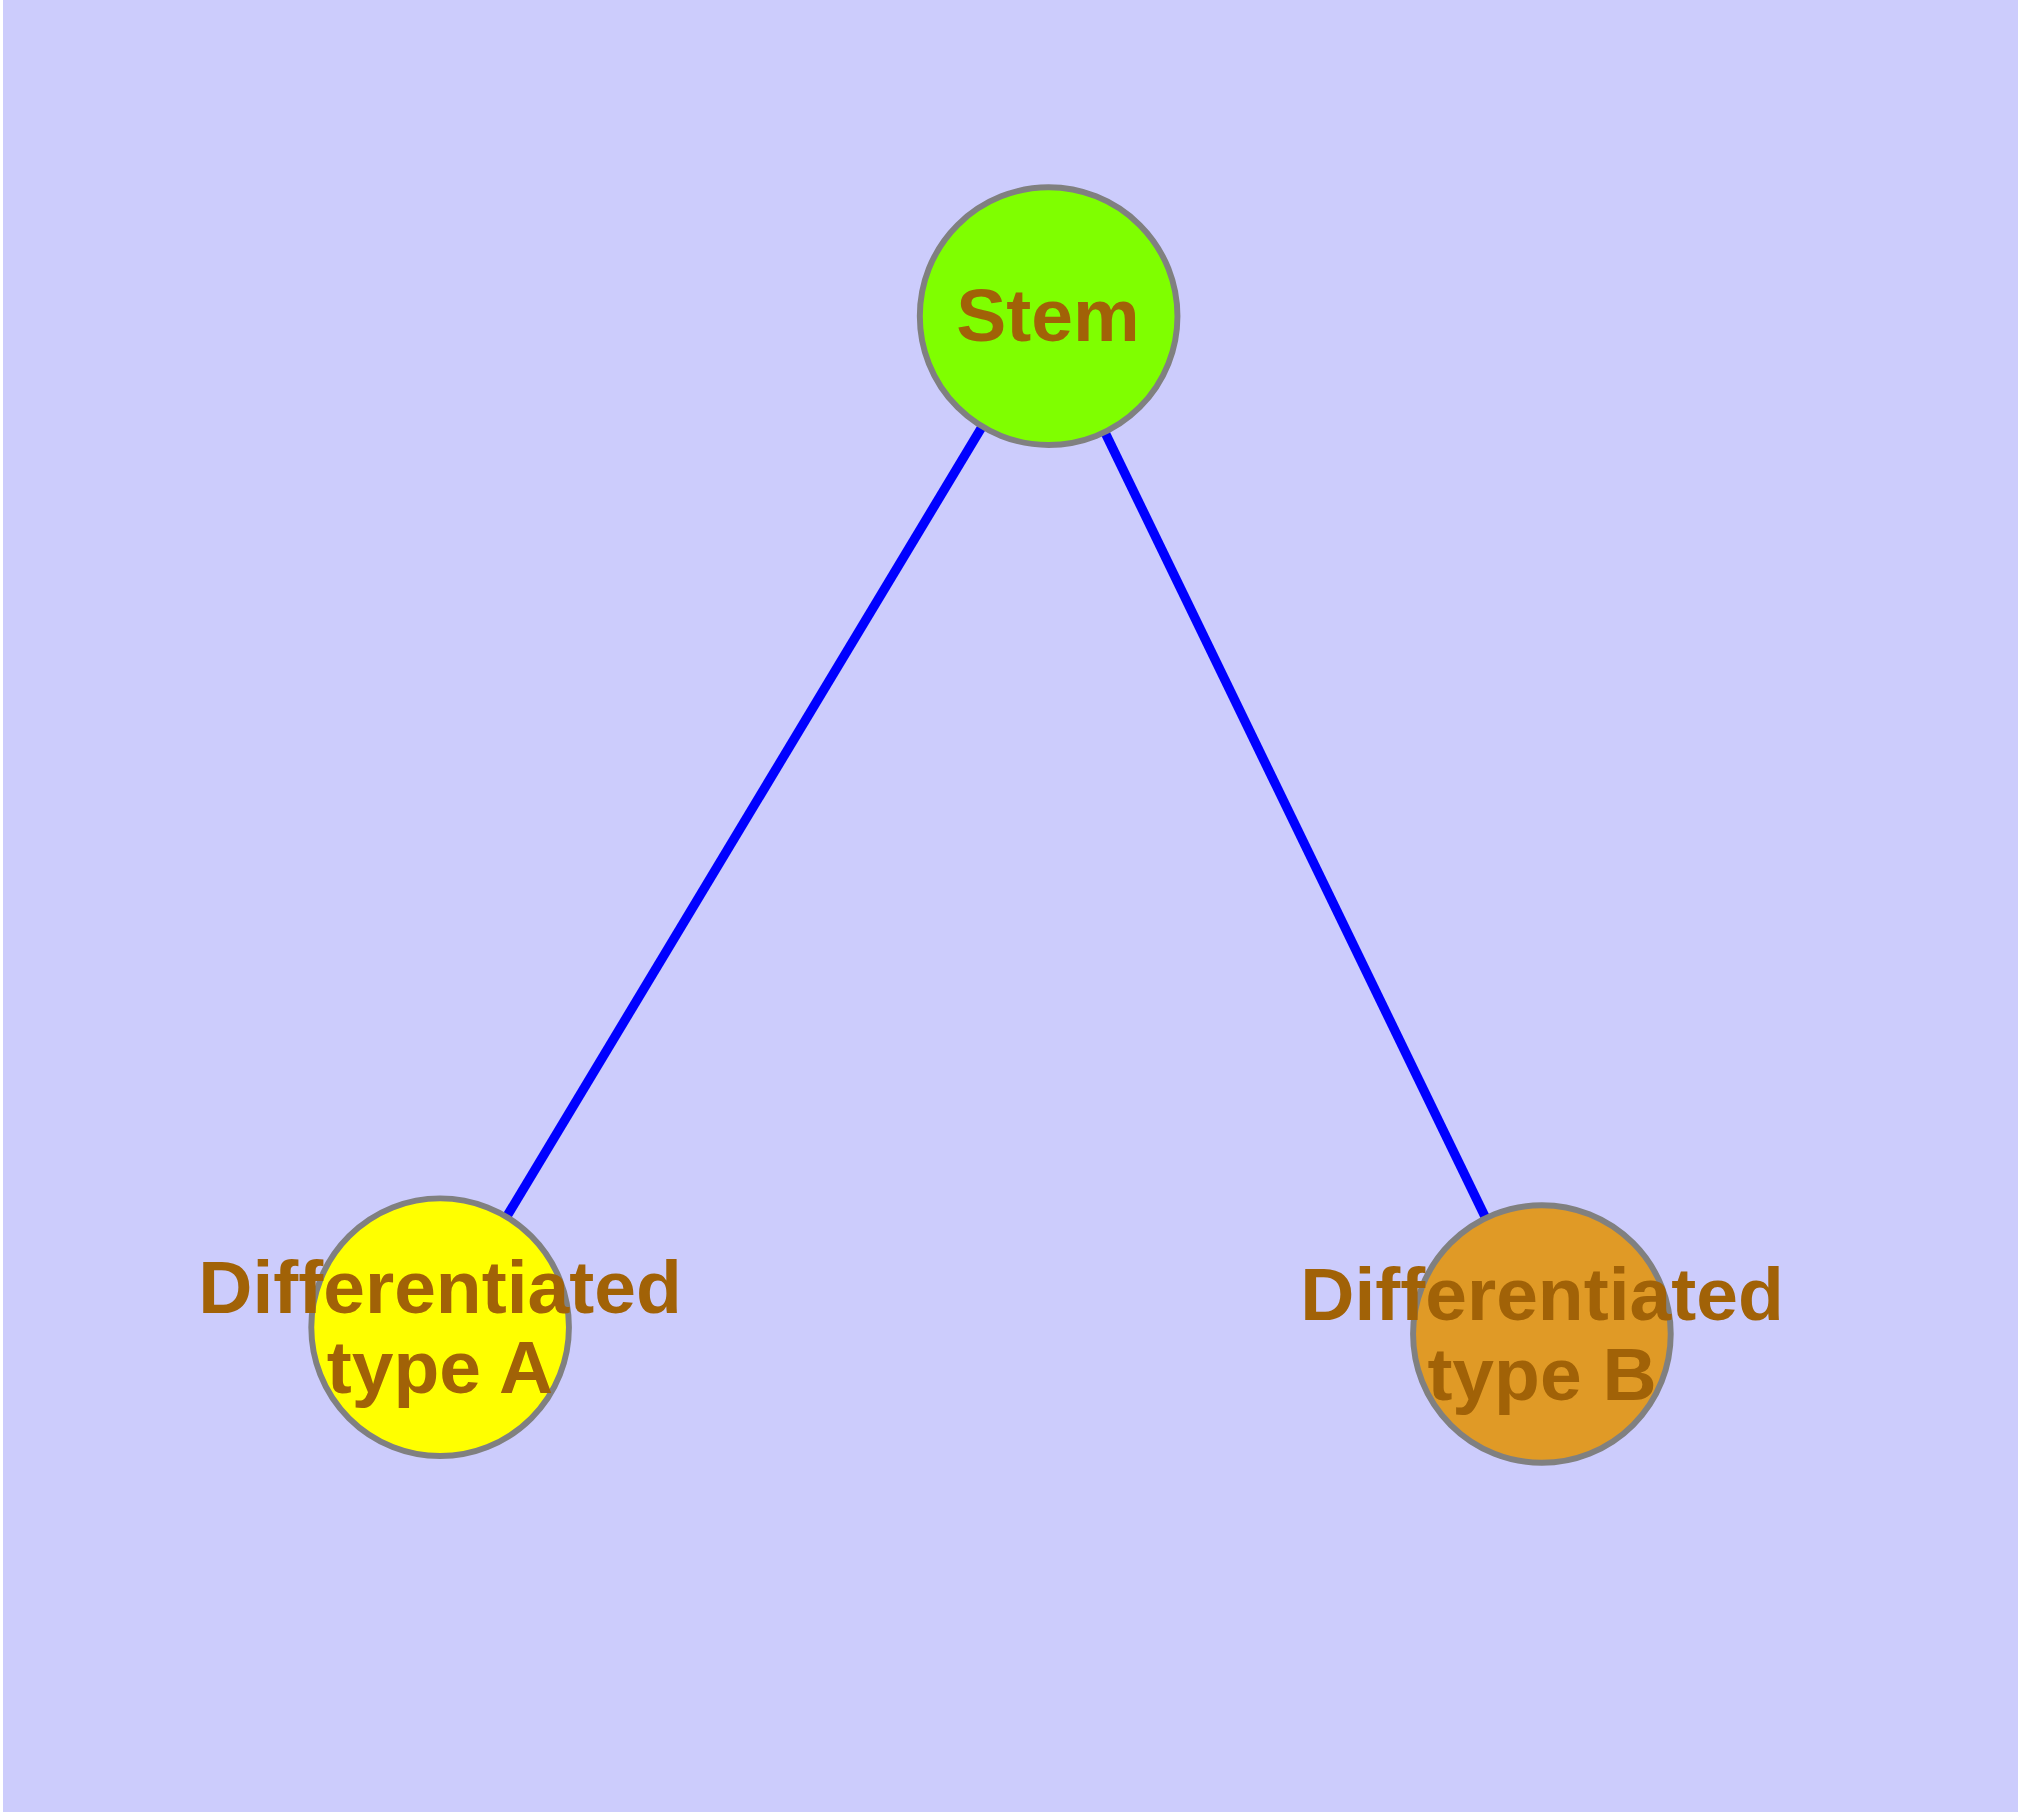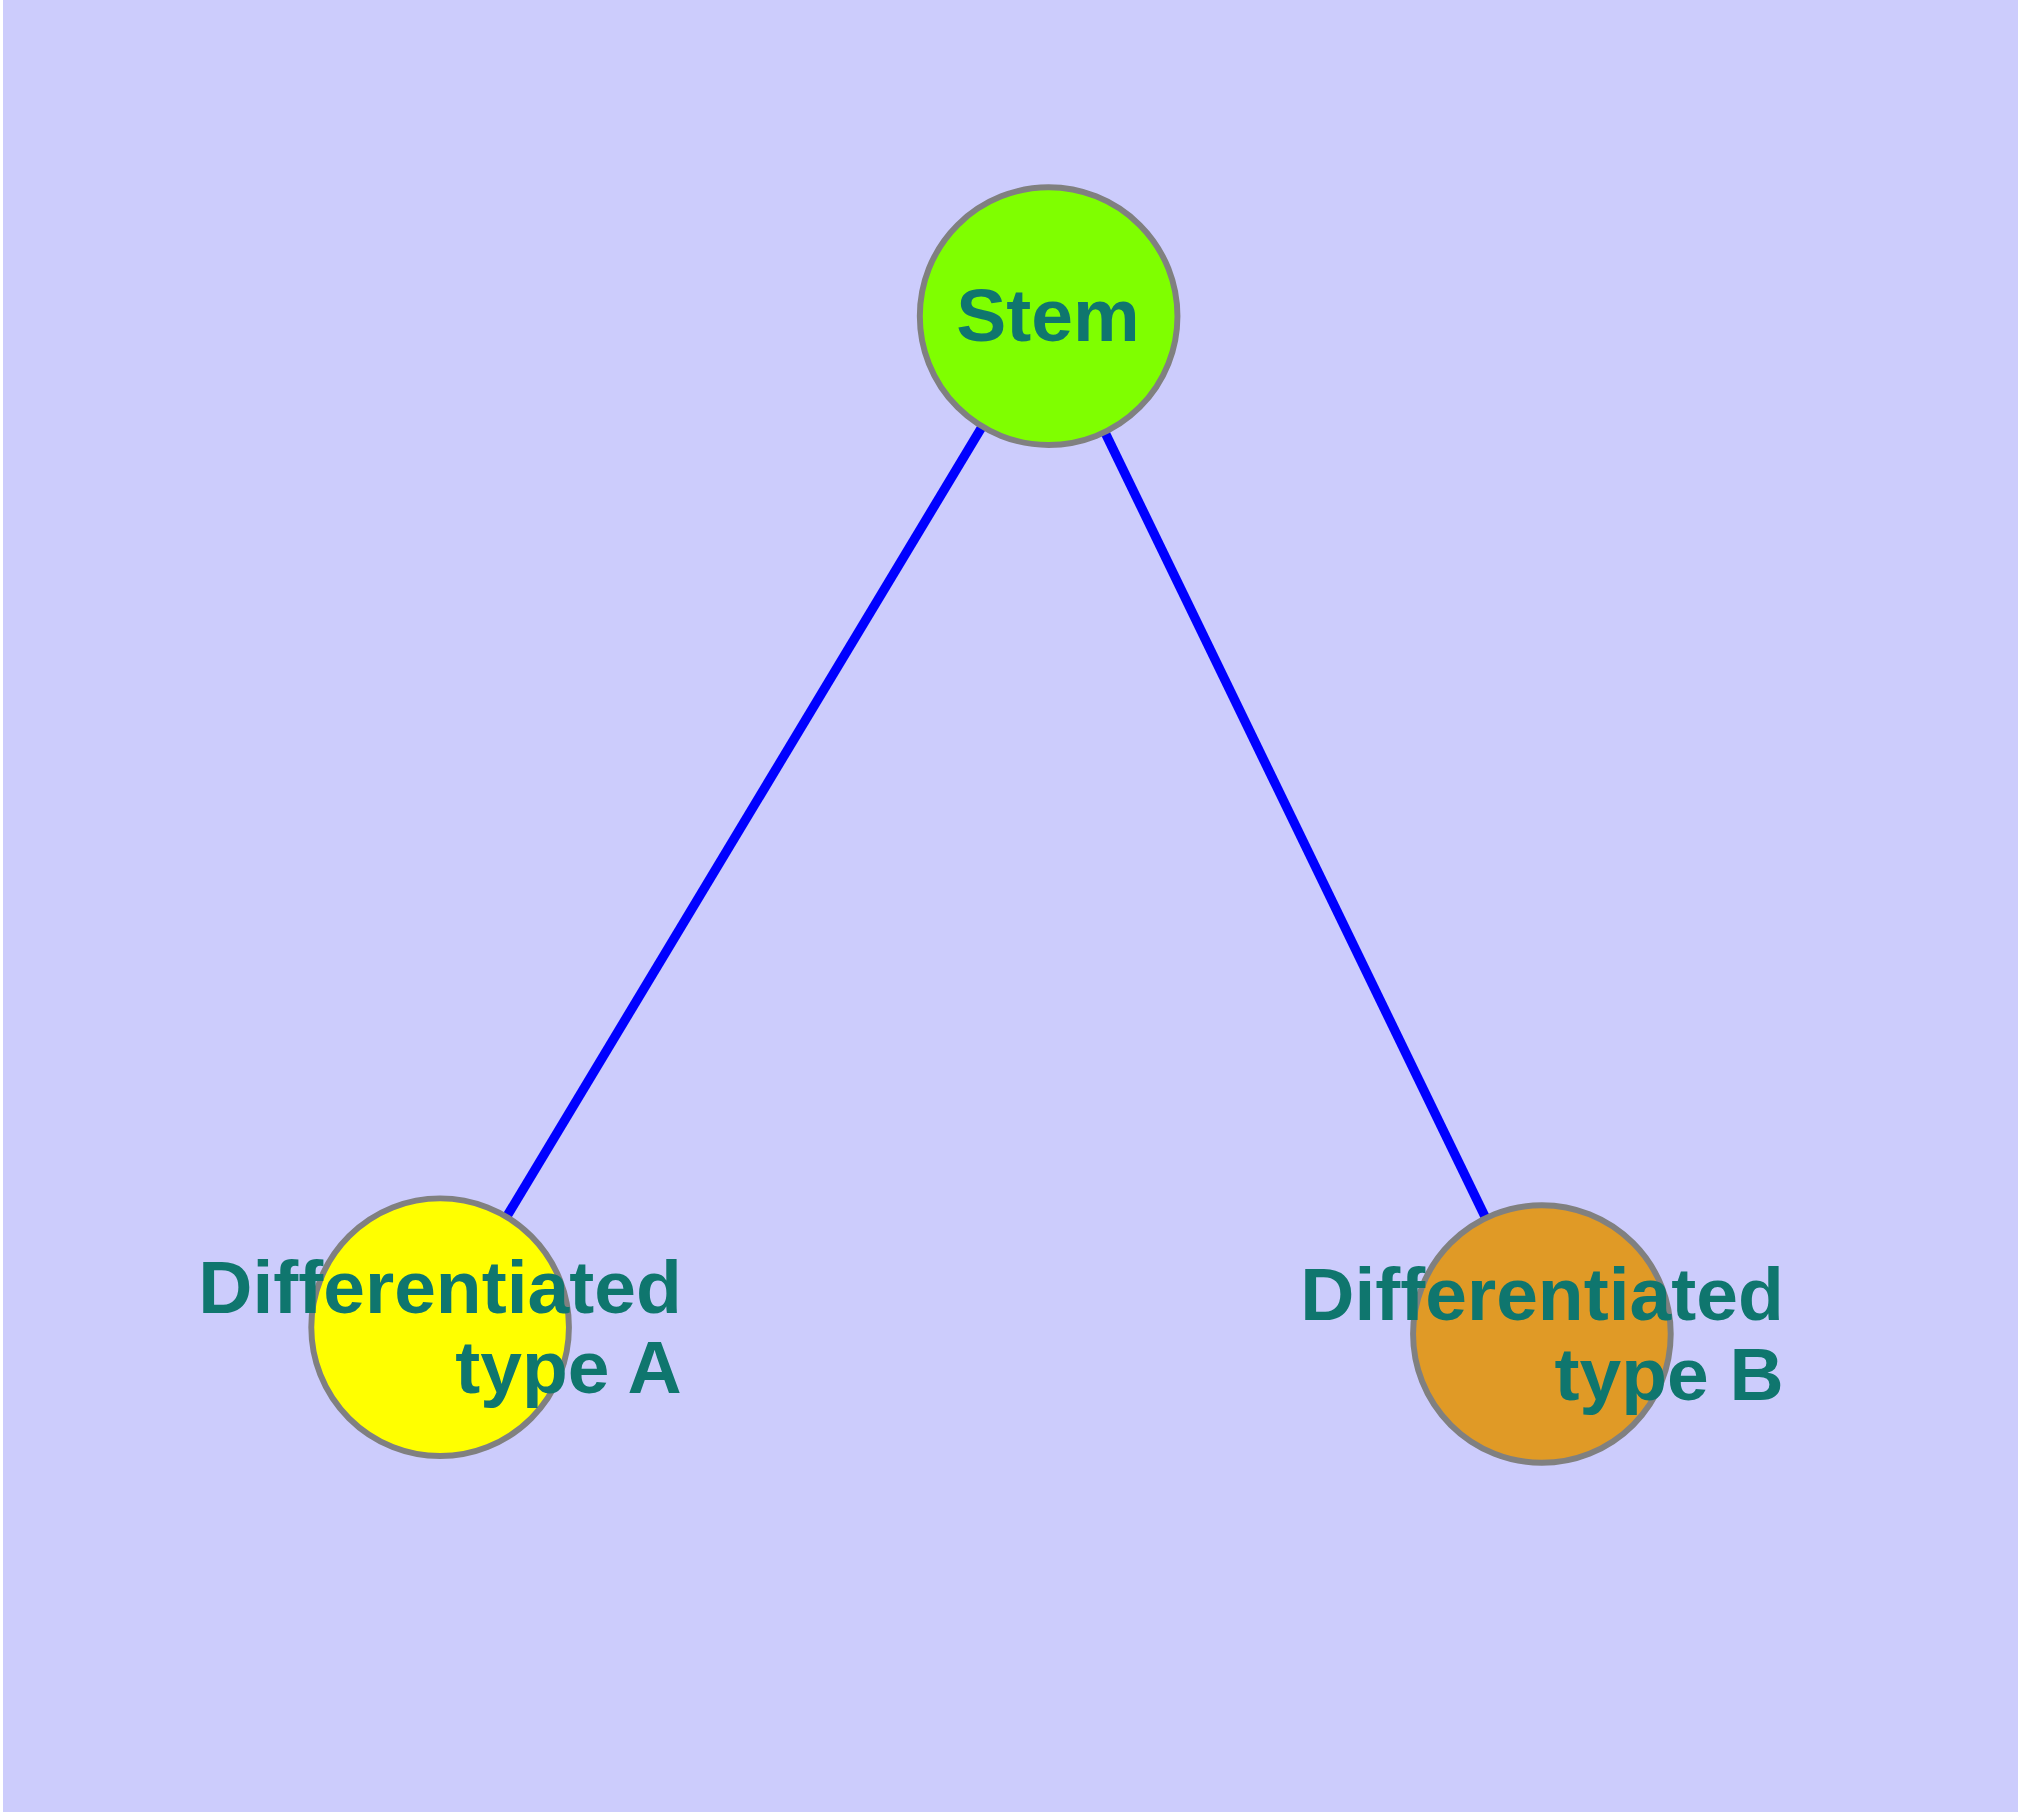--- a/index.html
+++ b/index.html
@@ -25,22 +25,22 @@
   }
   #graph-svg {
     position: absolute;
     left: 0;
     top: 0;
     width: 2021px;
     height: 1812px;
   }
   .node-label {
     position: absolute;
-    text-align: right;
-    color: #0f766e;
+    text-align: center;
+    color: #a16207;
     font-family: "Liberation Sans", sans-serif;
     font-weight: bold;
     font-size: 75px;
     line-height: 1.06;
     white-space: pre;
     pointer-events: none;
     transform: translate(-50%, -50%);
   }
 </style>
 </head>

